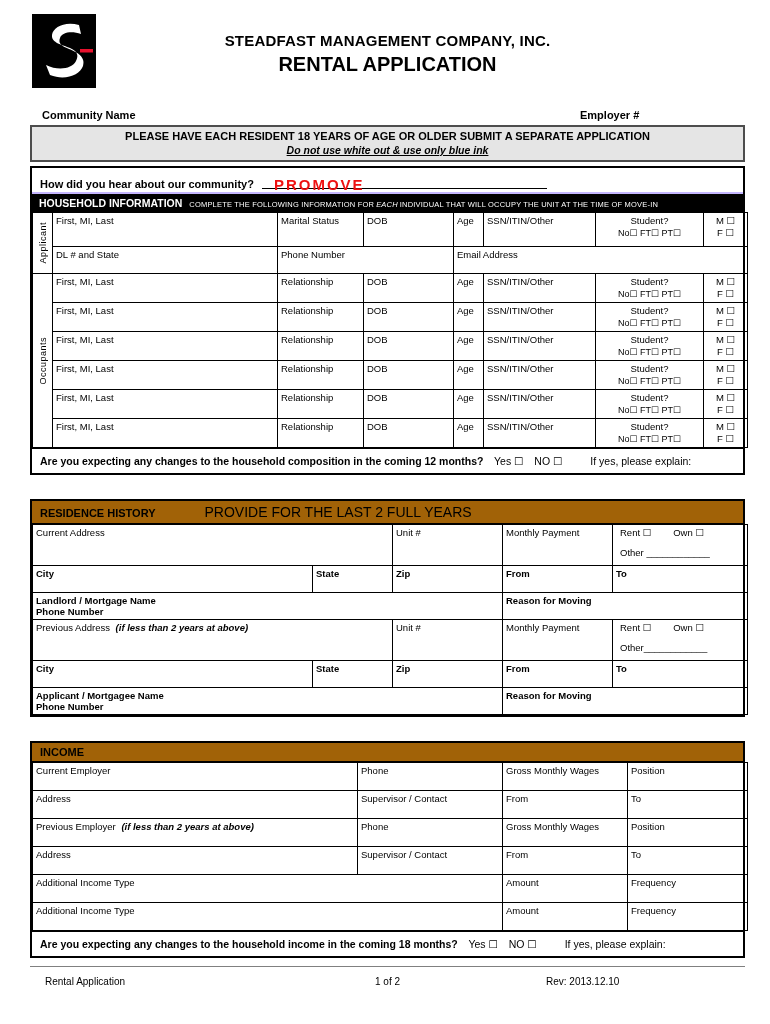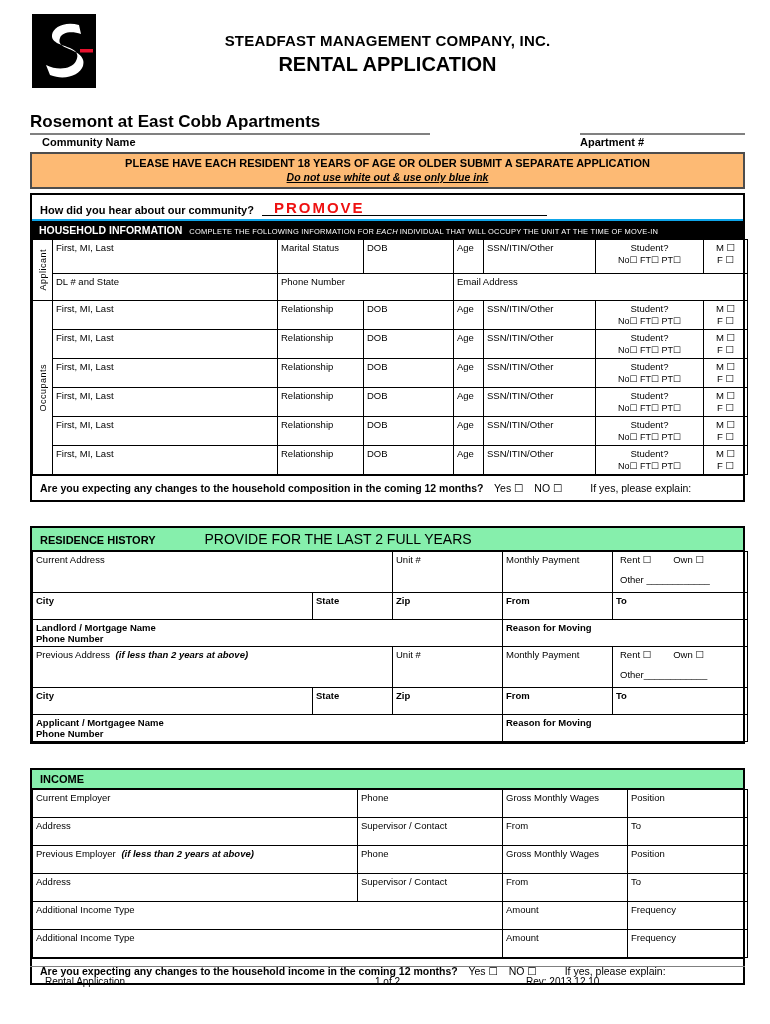--- a/index.html
+++ b/index.html
@@ -21,27 +21,27 @@
   
   .name-row { display:flex; align-items:flex-end; margin-top:4px; }
   .name-left { width:400px; border-bottom:2px solid #808080; padding-bottom:1px; }
   .pname { font-size:17px; font-weight:bold; }
   .name-right { margin-left:auto; width:165px; border-bottom:2px solid #808080; height:22px; }
   .name-labels { display:flex; font-size:11px; font-weight:bold; margin-top:1px; }
   .cname-label { padding-left:12px; }
   .apt-label { margin-left:auto; width:165px; }
 
   
-  .gray-banner { margin-top:4px; border:2px solid #4d4d4d; background:#fdba74; text-align:center; padding:3px 4px 4px; }
+  .gray-banner { margin-top:4px; border:2px solid #4d4d4d; background:#e5e5e5; text-align:center; padding:3px 4px 4px; }
   .gb1 { font-size:11px; font-weight:bold; }
   .gb2 { font-size:10.5px; font-weight:bold; font-style:italic; text-decoration:underline; margin-top:2px; }
 
   
   .hh-box { border:2px solid #000; margin-top:4px; }
-  .referral { display:flex; align-items:flex-end; padding:17px 8px 3px; height:26px; border-bottom:2px solid #0ea5e9; }
+  .referral { display:flex; padding:10px 8px 3px; height:26px; border-bottom:2px solid #c4b5fd; }
   .ref-q { font-size:11px; font-weight:bold; white-space:nowrap; }
   .ref-blank { width:285px; border-bottom:1.5px solid #000; margin-left:8px; padding-left:12px; line-height:14px; }
   .ref-answer { color:#ee1111; font-weight:800; font-size:15px; letter-spacing:2px; }
   .hh-bar { background:#000; color:#fff; display:flex; align-items:baseline; gap:7px; padding:3px 7px; }
   .hh-title { font-size:10.5px; font-weight:bold; }
   .hh-sub { font-size:7.5px; letter-spacing:.2px; }
   .hh-sub .i { font-style:italic; margin:0 2px; }
 
   
   table.grid { border-collapse:collapse; width:100%; table-layout:fixed; }
@@ -56,67 +56,61 @@
   .mf-cell { text-align:center; }
   .mf-cell div { line-height:12px; }
 
   .q-row { padding:6px 8px; font-size:10.5px; border-top:1px solid #000; background:#fff; }
   .q-row .b { font-weight:bold; }
   .gap-s { display:inline-block; width:5px; }
   .gap-l { display:inline-block; width:22px; }
 
   
   .sec-box { border:2px solid #000; margin-top:24px; }
-  .sec-head { background:#86efac; border-bottom:1px solid #000; padding:3px 8px; display:flex; align-items:baseline; gap:9px; }
+  .sec-head { background:#a16207; border-bottom:1px solid #000; padding:3px 8px; display:flex; align-items:baseline; gap:9px; }
   .sec-title { font-size:11px; font-weight:bold; }
   .sec-sub { font-size:14px;margin-left:40px; }
   tr.tall > td { height:41px; }
   tr.med  > td { height:27px;font-weight:bold; }
   tr.irow > td { height:28px; }
   .ro-top { display:flex; gap:22px; padding-left:4px; }
   .ro-other { margin-top:9px; padding-left:4px; }
   .split { display:flex;flex-direction:column; }
   .split .first { width:226px; flex:none; }
   .bi { font-weight:bold; font-style:italic; margin-left:3px; }
 
   
   .footer { position:absolute; left:30px; right:25px; bottom:28px; border-top:1px solid #808080; height:30px; font-size:10px; }
   .footer span { position:absolute; top:9px; }
   .footer .fl { left:15px; }
   .footer .fc { left:50%; transform:translateX(-50%); }
-  .footer .fr { left:496px; }
+  .footer .fr { left:516px; }
 </style>
 </head>
 <body>
 
 <div class="page">
 
   <div class="header">
     <div class="logo">
       <svg viewBox="0 0 64 74" width="64" height="74">
         <rect width="64" height="74" fill="#000"></rect>
         <path d="M47 11 C33 7 21 13 20 21 C19 29 31 31 38 34 C45 37 47 41 44 47 C40 55 26 57 14 51 L18 61 C33 67 48 61 51 52 C54 43 45 38 37 35 C29 32 26 29 28 24 C30 18 40 17 49 20 Z" fill="#fff"></path>
         <rect x="48" y="35" width="13" height="3.5" fill="#e8112d"></rect>
       </svg>
     </div>
     <div class="h-text">
       <div class="company">STEADFAST MANAGEMENT COMPANY, INC.</div>
       <div class="rtitle">RENTAL APPLICATION</div>
     </div>
   </div>
 
-  <div class="name-row">
-    <div class="name-left">
-      <span class="pname">Rosemont at East Cobb Apartments</span>
-    </div>
-    <div class="name-right"></div>
-  </div>
   <div class="name-labels">
     <span class="cname-label">Community Name</span>
-    <span class="apt-label">Apartment #</span>
+    <span class="apt-label">Employer #</span>
   </div>
 
   <div class="gray-banner">
     <div class="gb1">PLEASE HAVE EACH RESIDENT 18 YEARS OF AGE OR OLDER SUBMIT A SEPARATE APPLICATION</div>
     <div class="gb2">Do not use white out &amp; use only  blue ink</div>
   </div>
 
   <div class="hh-box">
 
     <div class="referral">
@@ -396,21 +390,21 @@
         <td>Frequency</td>
       </tr>
       <tr class="irow">
         <td colspan="2">Additional Income Type</td>
         <td>Amount</td>
         <td>Frequency</td>
       </tr>
     </tbody>
       </table>
     <div class="q-row">
-      <span class="b">Are you expecting any changes to the household income in the coming 12 months?</span>
+      <span class="b">Are you expecting any changes to the household income in the coming 18 months?</span>
       <span class="gap-s"></span>
       <span>Yes ☐</span>
       <span class="gap-s"></span>
       <span>NO ☐</span>
       <span class="gap-l"></span>
       <span>If yes, please explain:</span>
     </div>
   </div>
 
 </div>

